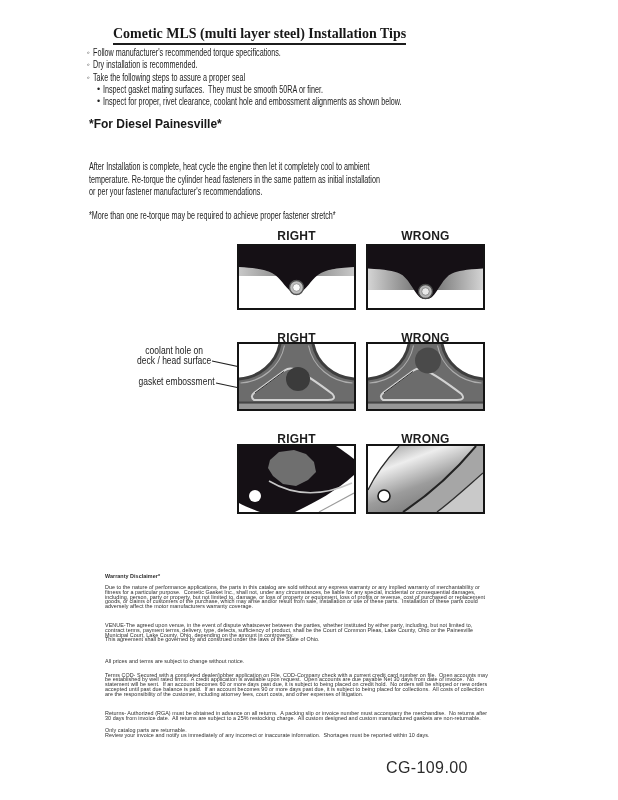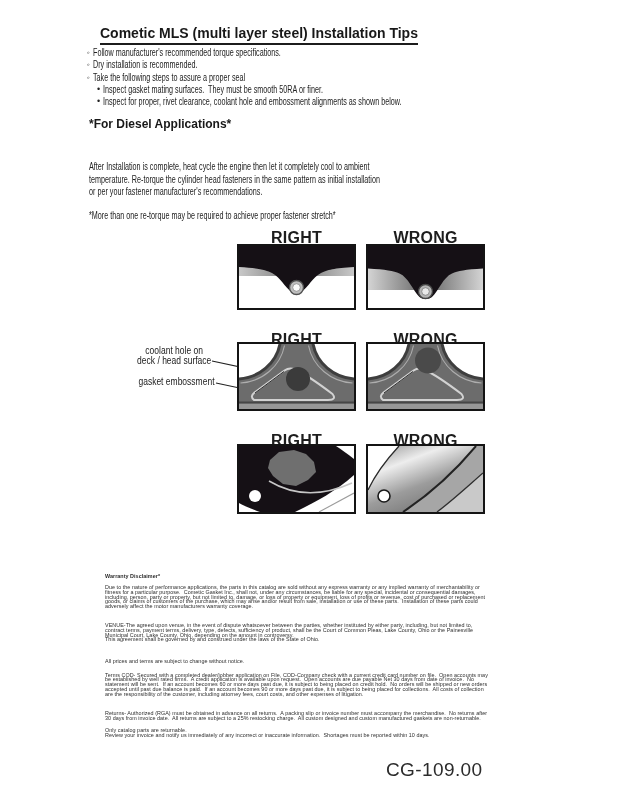--- a/index.html
+++ b/index.html
@@ -11,36 +11,36 @@
   .title-text{font-size:14px;font-weight:700;color:#181818;transform:scaleX(0.64);
               border-bottom:2px solid #1c1c1c;padding-bottom:1.5px;}
   .h2-text{font-size:12px;font-weight:700;color:#181818;transform:scaleX(0.80);}
   .body-text{font-size:10px;line-height:12.5px;}
   .note-text{font-size:10px;line-height:12.5px;}
   .bullets{left:87px;top:47px;}
   .bullet-row{height:12.35px;display:flex;align-items:flex-start;}
   .bullet-row.indent{margin-left:10px;}
   .marker{font-size:7.5px;line-height:11.5px;width:6px;flex:0 0 6px;color:#222;}
   .marker.dot{font-size:9px;}
-  .rw-label{font-size:16px;font-weight:700;letter-spacing:.2px;width:123px;text-align:center;color:#1d1d1d;}
+  .rw-label{font-size:12px;font-weight:700;letter-spacing:.2px;width:123px;text-align:center;color:#1d1d1d;}
   .panel{border:2px solid #141414;box-sizing:border-box;width:119px;background:#fff;}
   .panel svg{display:block;}
   .cap-text{font-size:10.5px;font-weight:700;line-height:10.6px;transform:scaleX(0.78);color:#1d1d1d;}
   .ann{font-size:10px;line-height:9.6px;text-align:center;}
   .ann .cond{transform:scaleX(0.85);transform-origin:100% 0;}
   .warr{font-size:5.4px;line-height:4.78px;color:#2e2e2e;letter-spacing:0.05px;}
   .warr-h{font-weight:700;}
-  .footer-code{font-size:19px;letter-spacing:.4px;color:#2b2b2b;}
+  .footer-code{font-size:16px;letter-spacing:.4px;color:#2b2b2b;}
 </style>
 </head>
 <body>
 
 <div class="page">
 
-  <div class="abs" style="left:100px;top:24px;">
+  <div class="abs" style="left:113px;top:24px;font-family:Liberation Serif, serif;">
     <span class="title-text pre">Cometic MLS (multi layer steel) Installation Tips</span>
   </div>
 
   <div class="abs bullets">
     <div class="bullet-row">
       <span class="marker">◦</span>
       <span class="cond body-text">Follow manufacturer's recommended torque specifications.</span>
     </div>
     <div class="bullet-row">
       <span class="marker">◦</span>
@@ -54,21 +54,21 @@
       <span class="marker dot">•</span>
       <span class="cond body-text">Inspect gasket mating surfaces.  They must be smooth 50RA or finer.</span>
     </div>
     <div class="bullet-row indent">
       <span class="marker dot">•</span>
       <span class="cond body-text">Inspect for proper, rivet clearance, coolant hole and embossment alignments as shown below.</span>
     </div>
   </div>
 
   <div class="abs" style="left:89px;top:114px;">
-    <span class="h2-text pre">*For Diesel Applications*</span>
+    <span class="h2-text pre">*For Diesel Painesville*</span>
   </div>
   <div class="abs" style="left:89px;top:205px;">
     <span class="cond note-text">*More than one re-torque may be required to achieve proper fastener stretch*</span>
   </div>
   <div class="abs" style="left:89px;top:161px;">
     <span class="cond body-text">After Installation is complete, heat cycle the engine then let it completely cool to ambient
 temperature. Re-torque the cylinder head fasteners in the same pattern as initial installation
 or per your fastener manufacturer's recommendations.</span>
   </div>
 

